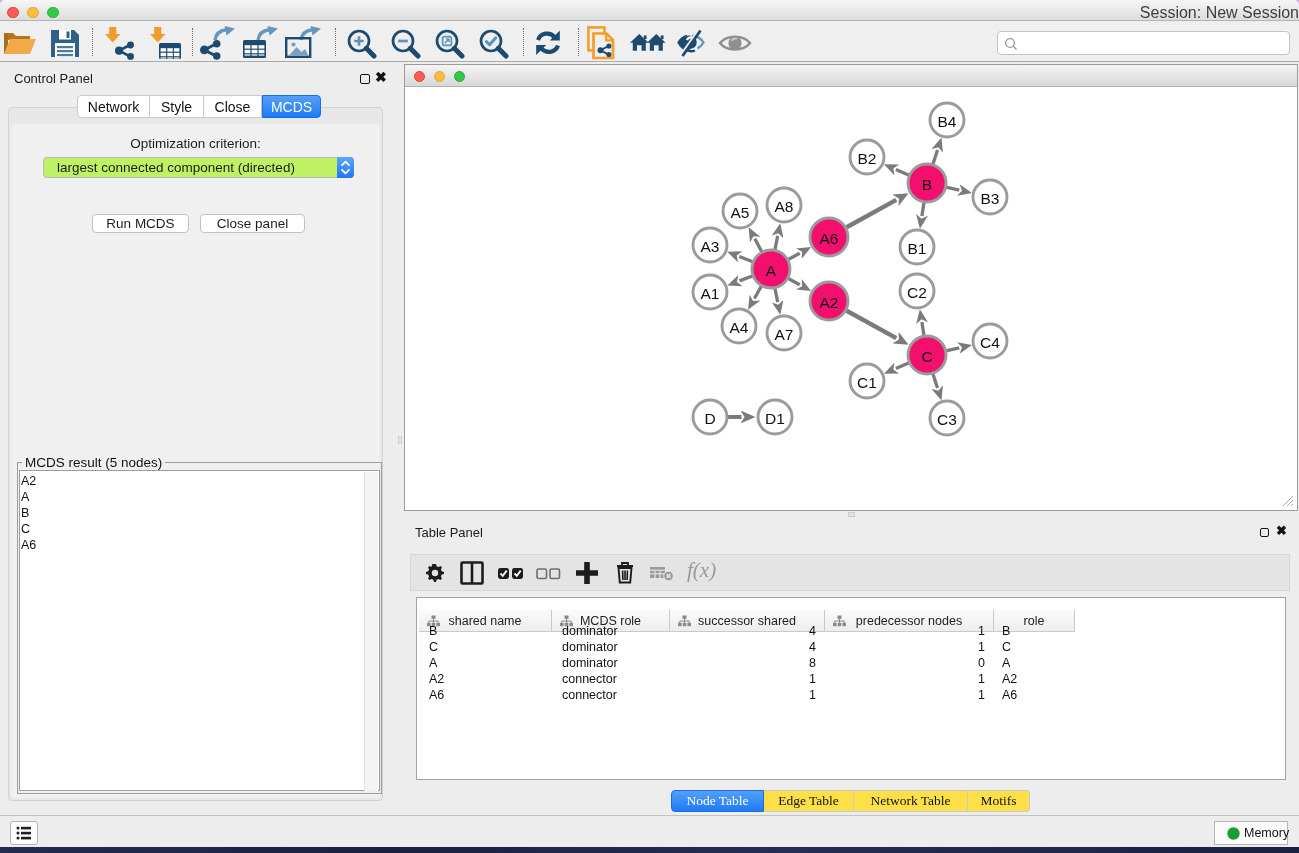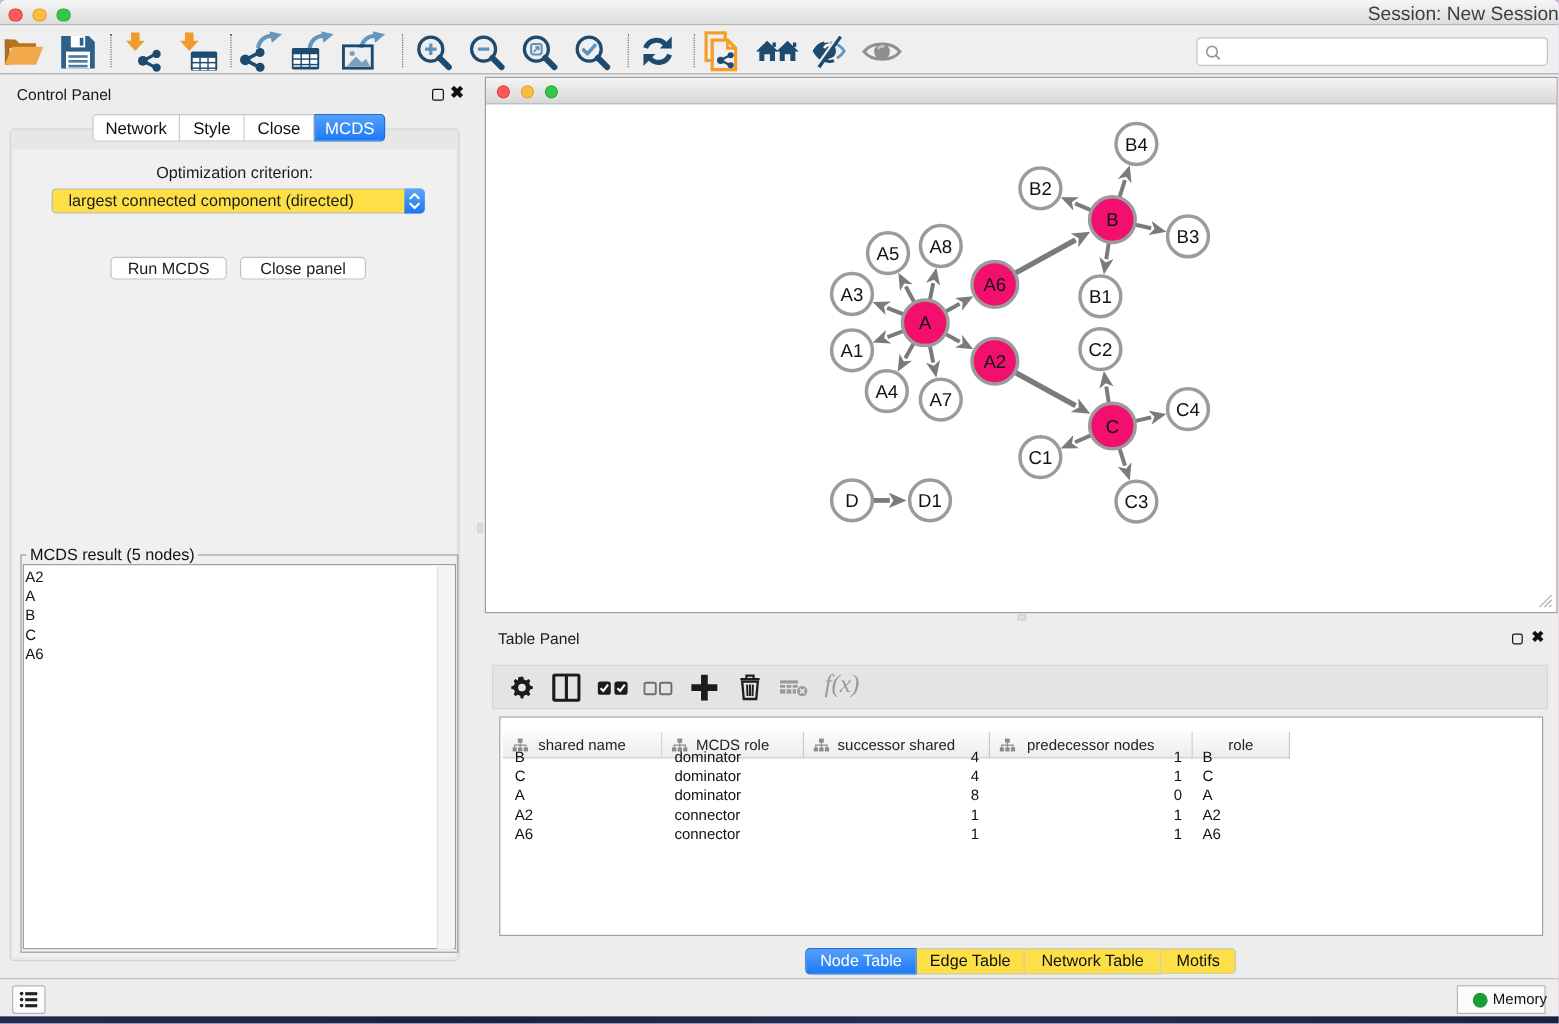--- a/index.html
+++ b/index.html
@@ -17,21 +17,21 @@
 .cp-title { position:absolute; left:14px; top:71px; font-size:13px; color:#1b1b1b; }
 .cpbtn-f { position:absolute; left:360px; top:74px; width:10px; height:10px; border:1.6px solid #111; border-radius:2px; }
 .cpbtn-x { position:absolute; left:375px; top:69px; font-size:14px; font-weight:bold; color:#111; }
 .tabpane { position:absolute; left:8px; top:107px; width:375px; height:694px; background:#e7e7e7; border:1px solid #d2d2d2; border-radius:4px; }
 .innerpane { position:absolute; left:11px; top:124px; width:369px; height:674px; background:#f0f0f0; border-radius:3px; }
 .tabs { position:absolute; top:95px; height:23px; display:flex; }
 .tab { height:23px; font-size:14px; color:#111; background:#fff; border:1px solid #c9c9c9; border-left:none; text-align:center; line-height:22px; }
 .tab.first { border-left:1px solid #c9c9c9; border-radius:4px 0 0 4px; }
 .tab.sel { background:linear-gradient(#559ffb,#1d7bf5); color:#fff; border:1px solid #1a6fe0; border-radius:0 4px 4px 0; }
 .opt-label { position:absolute; left:0; width:391px; top:136px; text-align:center; font-size:13.5px; color:#1c1c1c; }
-.dropdown { position:absolute; left:43px; top:157px; width:311px; height:21px; background:#fde047; border:1px solid #b8b8b8; border-radius:4px; }
+.dropdown { position:absolute; left:43px; top:157px; width:311px; height:21px; background:#bef264; border:1px solid #b8b8b8; border-radius:4px; }
 .dropdown .dtext { position:absolute; left:13px; top:2px; font-size:13.5px; color:#1c1c1c; }
 .dropdown .spin { position:absolute; right:-1px; top:-1px; width:17px; height:21px; background:linear-gradient(#5ba5fc,#1d78f4); border-radius:0 4px 4px 0; }
 .btn { position:absolute; height:19px; background:#fff; border:1px solid #c2c2c2; border-radius:4px; font-size:13.5px; color:#1c1c1c; text-align:center; line-height:17px;margin-top:24px; }
 .groupbox { position:absolute; left:17px; top:462px; width:365px; height:332px; border:1px solid #9e9e9e; }
 .grouplabel { position:absolute; left:22px; top:455px; background:#f0f0f0; padding:0 3px; font-size:13.5px; color:#111; }
 .listbox { position:absolute; left:19px; top:470px; width:361px; height:321px; background:#fff; border:1px solid #9e9e9e; }
 .listbox .sb { position:absolute; right:1px; top:1px; width:14px; height:319px; background:#f4f4f4; border-left:1px solid #e2e2e2; }
 .listitem { position:absolute; left:3px; font-size:12.5px; color:#111; }
 
 .netwin { position:absolute; left:404px; top:64px; width:894px; height:447px; background:#fff; border:1px solid #9c9c9c; }
@@ -39,21 +39,21 @@
 .nettitle .ttl { position:absolute; left:0; right:0; top:4px; text-align:center; font-size:13px; color:#333; }
 
 .tp-title { position:absolute; left:415px; top:525px; font-size:13px; color:#1b1b1b; }
 .tpbtn-f { position:absolute; left:1260px; top:528px; width:9px; height:9px; border:1.5px solid #111; border-radius:2px; }
 .tpbtn-x { position:absolute; left:1276px; top:523px; font-size:13px; font-weight:bold; color:#111; }
 .tp-toolbar { position:absolute; left:410px; top:554px; width:880px; height:37px; background:#e4e4e4; border:1px solid #d6d6d6; }
 .tablebox { position:absolute; left:416px; top:597px; width:870px; height:183px; background:#fff; border:1px solid #a2a2a2; }
 .thead { position:absolute; left:0; top:12px; height:22px; background:linear-gradient(#fbfbfb,#ededed); border-bottom:1px solid #c9c9c9; border-right:1px solid #c9c9c9; }
 .thead .htxt { position:absolute; top:4px; width:100%; text-align:center; font-size:12.5px; color:#222; }
 .trow { position:absolute; font-size:12.5px; color:#111; }
-.btabs { position:absolute; top:790px; height:22px; display:flex; left:671px; }
+.btabs { position:absolute; top:790px; height:22px; display:flex; left:671px;font-family:Liberation Serif, serif; }
 .btab { height:22px; font-size:13.5px; color:#111; background:#fde047; border:1px solid #c9c9c9; border-left:none; text-align:center; line-height:20px; }
 .btab.first { border-left:1px solid #c9c9c9; border-radius:4px 0 0 4px; background:linear-gradient(#559ffb,#1d7bf5); color:#fff; border-color:#1a6fe0; }
 .btab.last { border-radius:0 4px 4px 0; }
 .statusline { position:absolute; left:0; top:815px; width:100%; border-top:1px solid #c2c2c2; }
 .listbtn { position:absolute; left:10px; top:821px; width:28px; height:24px; background:#fcfcfc; border:1px solid #b5b5b5; border-radius:3px; }
 .membtn { position:absolute; left:1214px; top:821px; width:74px; height:24px; background:#fbfbfb; border:1px solid #b5b5b5; font-size:12.5px; color:#111; }
 .navy { position:absolute; left:0; top:847px; width:1299px; height:6px; background:linear-gradient(90deg,#232b4e,#1a2140 30%,#252d52 60%,#1a2140); }
 </style>
 </head>
 <body>

